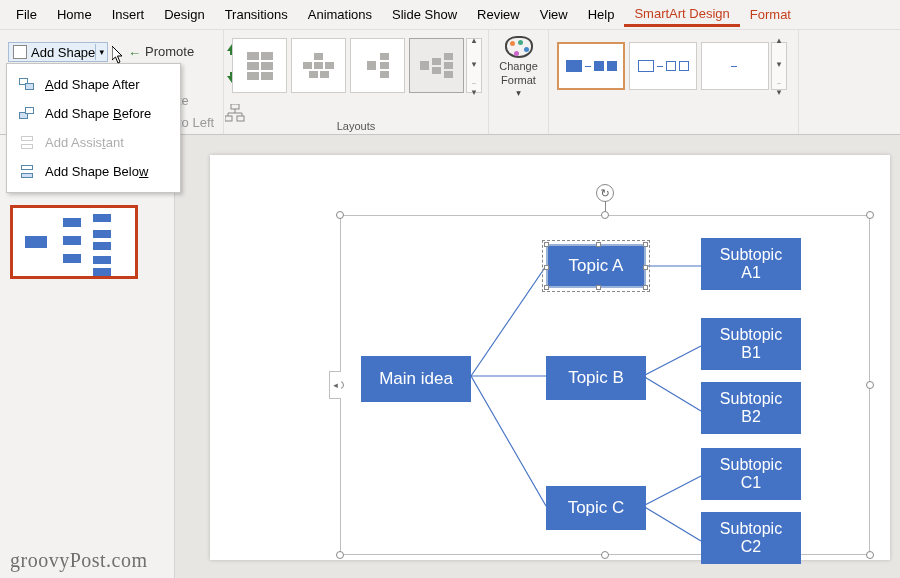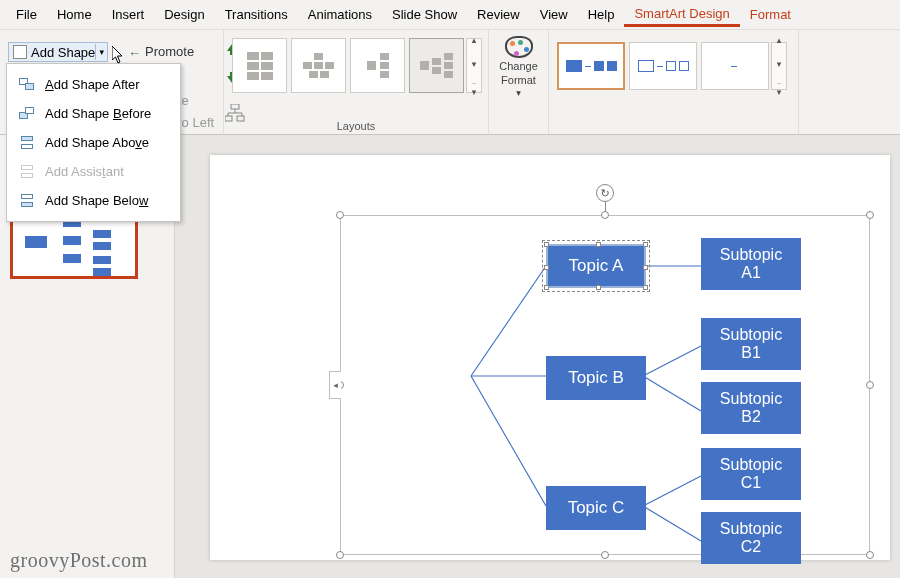--- a/index.html
+++ b/index.html
@@ -149,27 +149,20 @@
           </span>
          <span><u>A</u>dd Shape After</span>
        </div>
        <div class="dd-item">
          <span class="dd-ic before">
             <span class="a a1"></span>
             <span class="a a2"></span>
           </span>
          <span>Add Shape <u>B</u>efore</span>
        </div>
-       <div class="dd-item">
-         <span class="dd-ic above">
-            <span class="a a1"></span>
-            <span class="a a2"></span>
-          </span>
-         <span>Add Shape Abo<u>v</u>e</span>
-       </div>
        <div class="dd-item disabled">
          <span class="dd-ic assist">
             <span class="a a1"></span>
             <span class="a a2"></span>
           </span>
          <span>Add Assis<u>t</u>ant</span>
        </div>
        <div class="dd-item">
          <span class="dd-ic below">
             <span class="a a1"></span>
@@ -315,20 +308,21 @@
           <line x1="130" y1="160" x2="205" y2="50"></line>
           <line x1="130" y1="160" x2="205" y2="160"></line>
           <line x1="130" y1="160" x2="205" y2="290"></line>
           <line x1="302" y1="50" x2="360" y2="50"></line>
           <line x1="302" y1="160" x2="360" y2="130"></line>
           <line x1="302" y1="160" x2="360" y2="195"></line>
           <line x1="302" y1="290" x2="360" y2="260"></line>
           <line x1="302" y1="290" x2="360" y2="325"></line>
         </svg>
 
+        <div class="node" style="top:140px;left:20px;width:110px;height:46px;">Main idea</div>
 
         <div class="node sel" style="top:28px;left:205px;width:100px;height:44px;">
           <span>Topic A</span>
           <span class="h" style="top:-4px;left:-4px;"></span>
             <span class="h" style="top:-4px;left:48px;"></span>
             <span class="h" style="top:-4px;right:-4px;"></span>
           <span class="h" style="top:19px;left:-4px;"></span>
             <span class="h" style="top:19px;right:-4px;"></span>
           <span class="h" style="bottom:-4px;left:-4px;"></span>
             <span class="h" style="bottom:-4px;left:48px;"></span>

